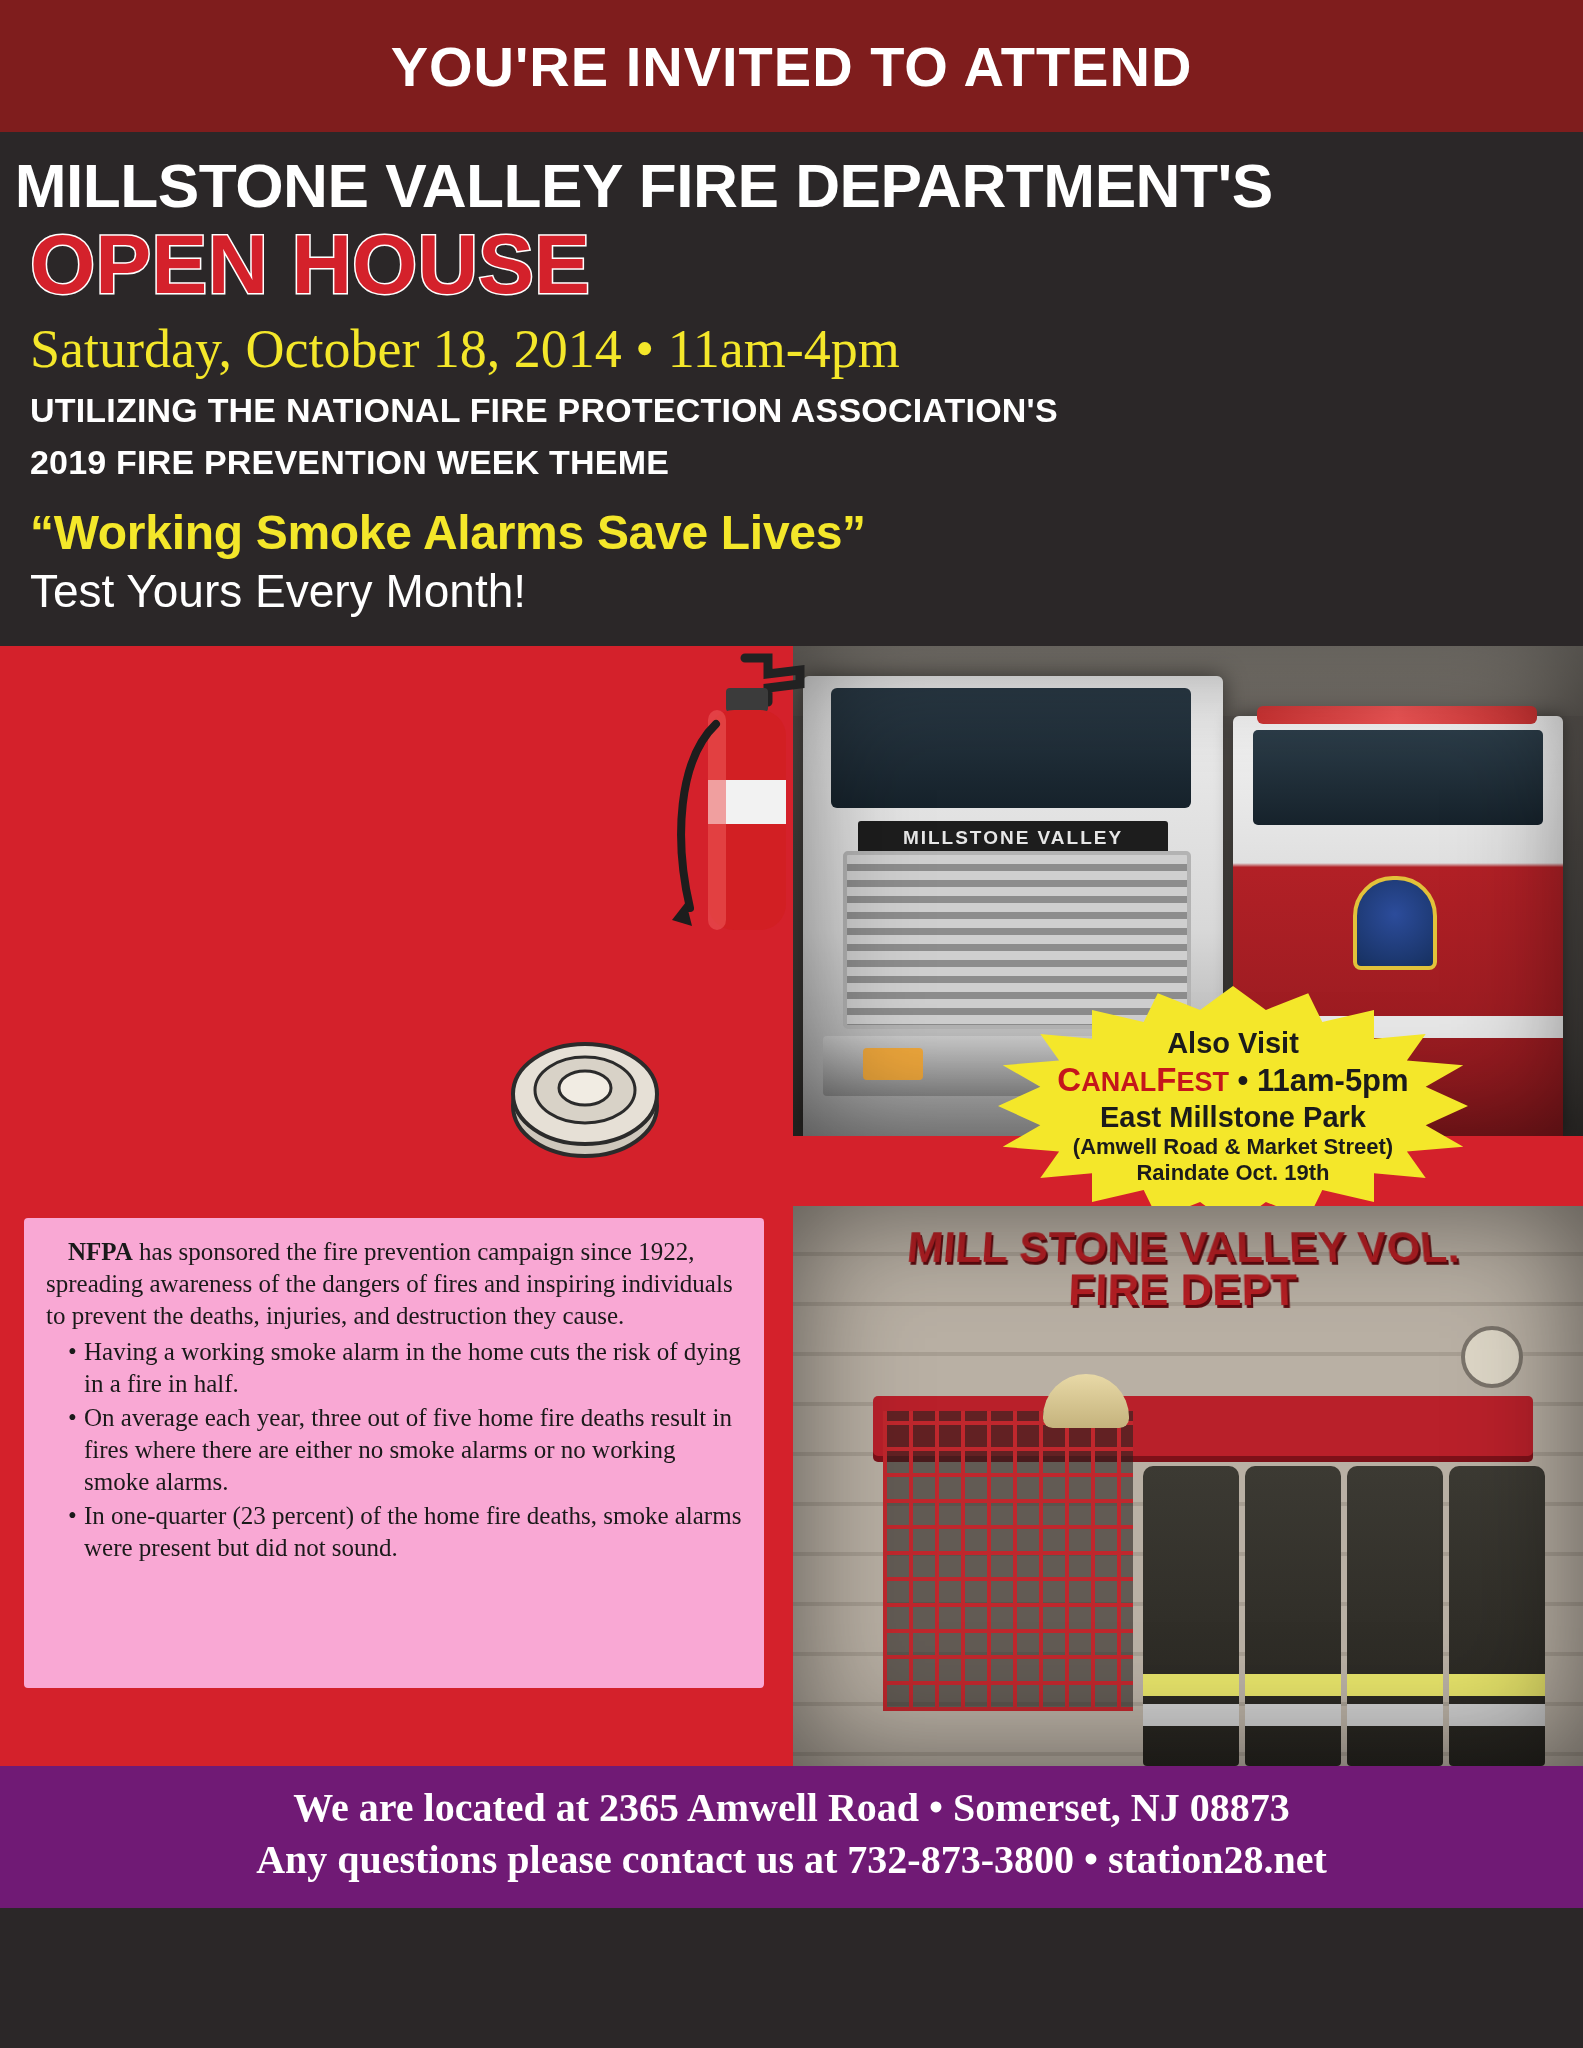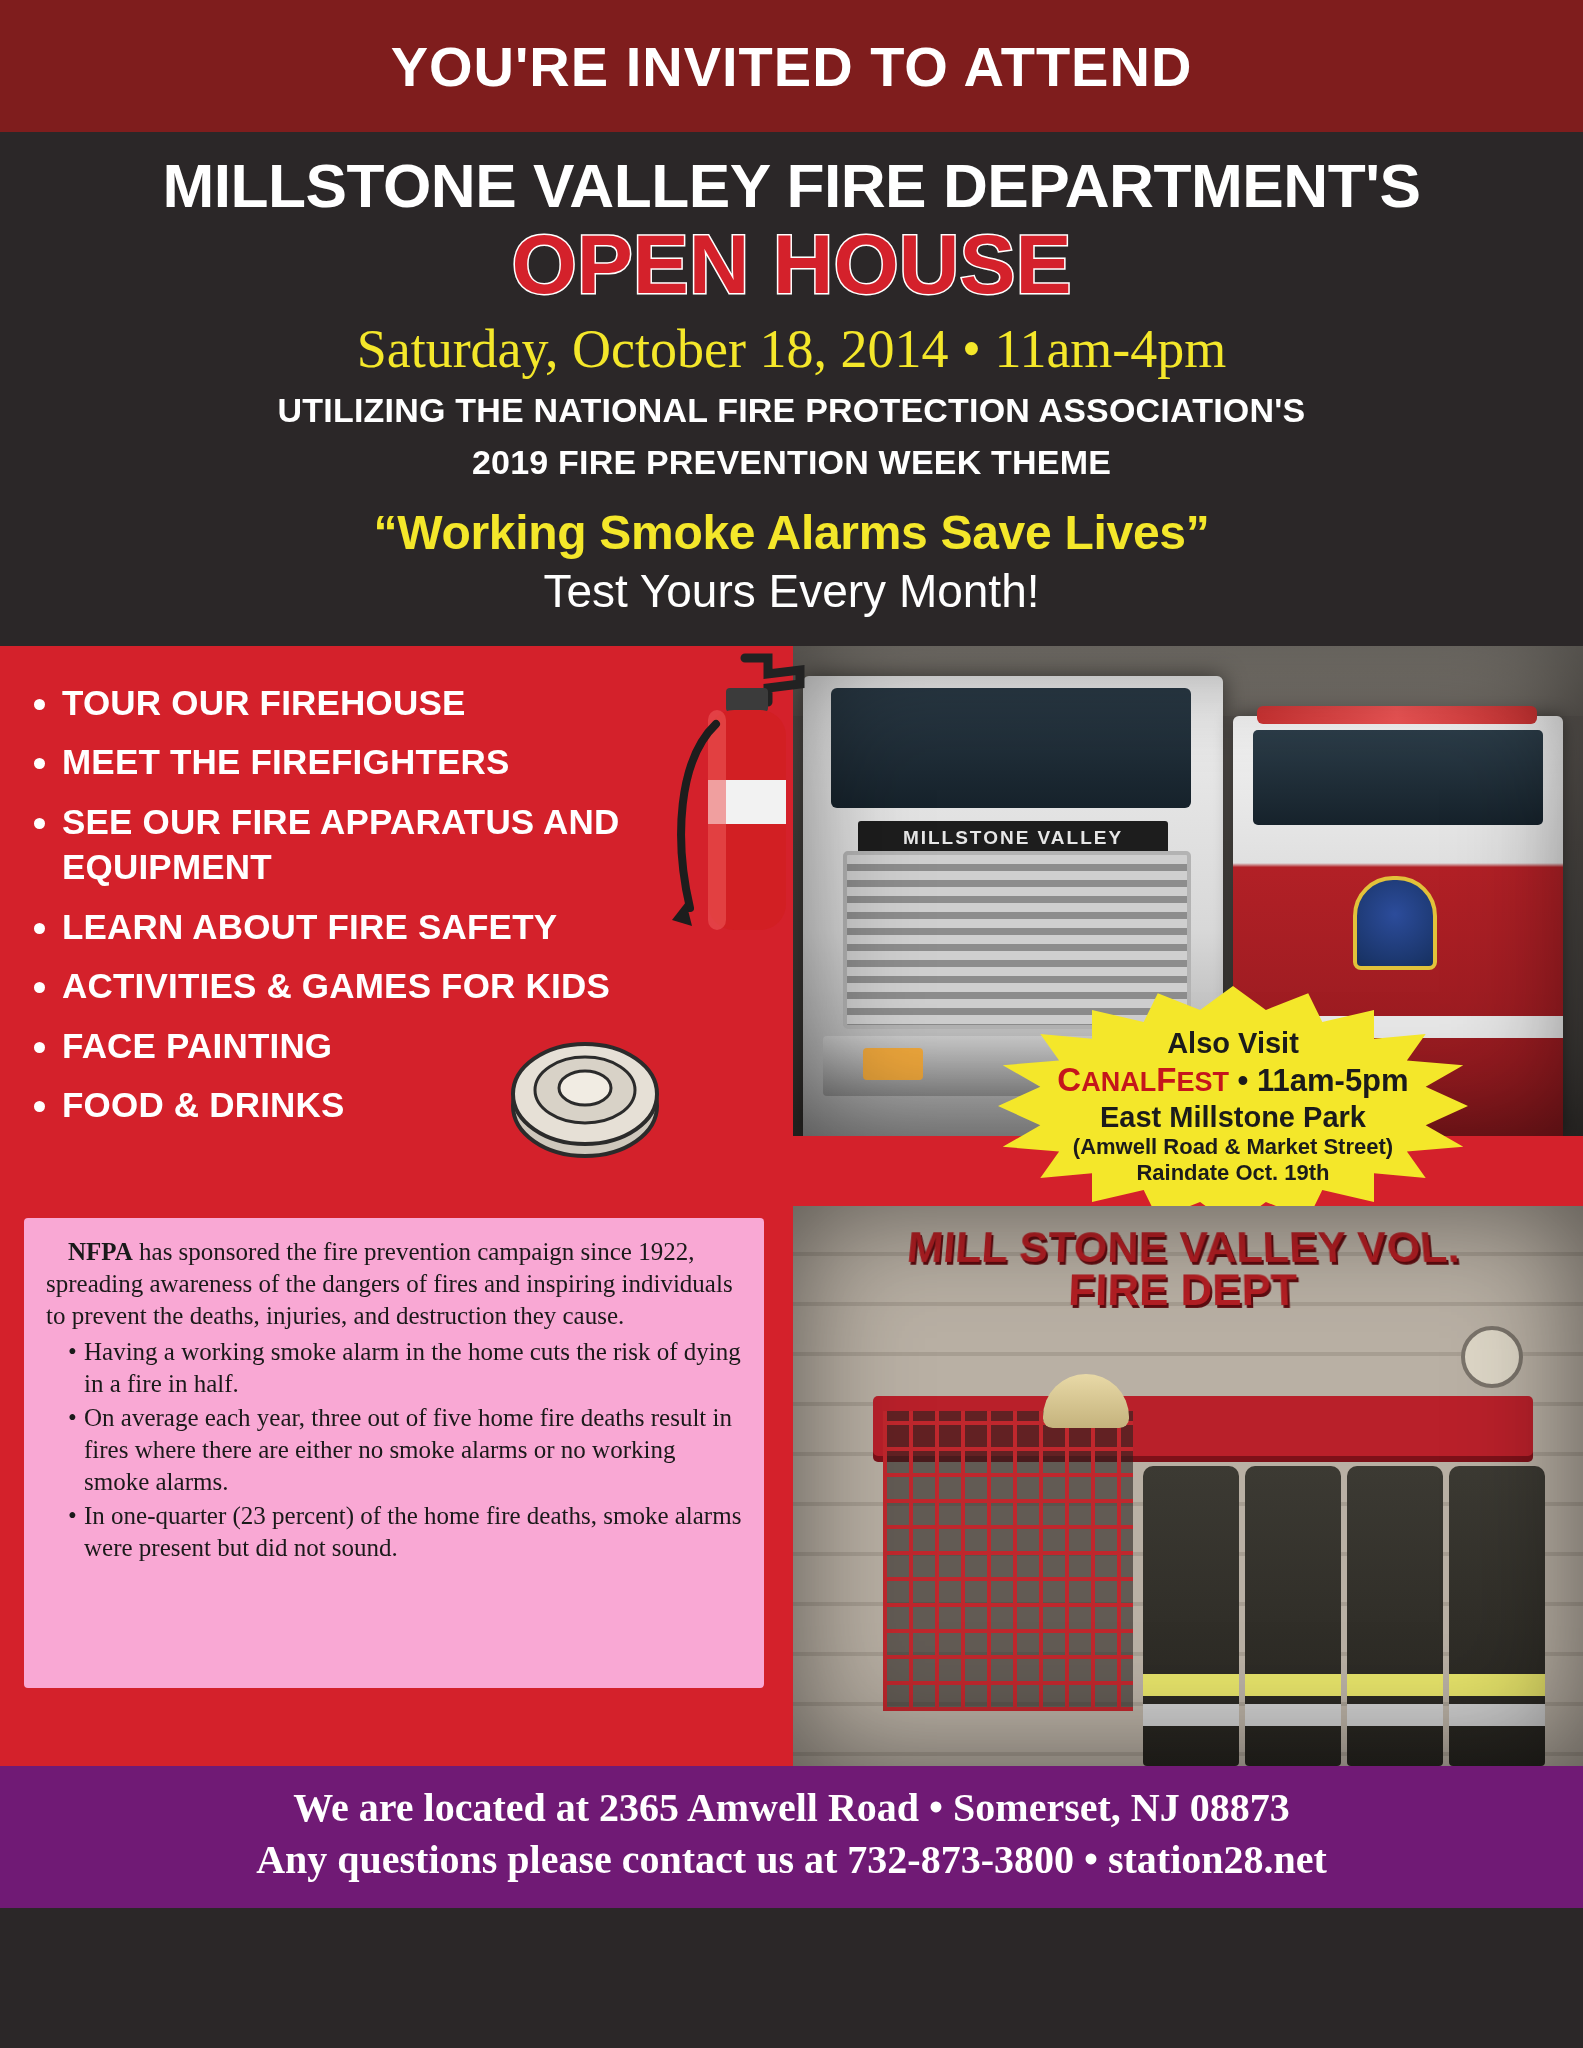--- a/index.html
+++ b/index.html
@@ -23,21 +23,21 @@
     font-weight:bold;
     font-size:56px;
     letter-spacing:1px;
     font-family:"Liberation Sans", sans-serif;
   }
 
   
   .hero{
     background:#2b2728;
     padding:22px 30px 18px 30px;
-    text-align:center;
+    text-align:left;
   }
   .hero h1{
     margin:0;
     color:#ffffff;
     font-size:61px;
     font-weight:bold;
     letter-spacing:-0.5px;
     line-height:1.05;
     transform:scaleX(1.02);
   }
@@ -229,31 +229,20 @@
     <div class="openhouse">OPEN HOUSE</div>
     <div class="datetime">Saturday, October 18, 2014 • 11am-4pm</div>
     <div class="utilizing">UTILIZING THE NATIONAL FIRE PROTECTION ASSOCIATION'S</div>
     <div class="utilizing">2019 FIRE PREVENTION WEEK THEME</div>
     <div class="theme">“Working Smoke Alarms Save Lives”</div>
     <div class="testyours">Test Yours Every Month!</div>
   </div>
 
   <div class="band">
 
-    <div class="bullets">
-      <ul>
-        <li>TOUR OUR FIREHOUSE</li>
-        <li>MEET THE FIREFIGHTERS</li>
-        <li>SEE OUR FIRE APPARATUS AND EQUIPMENT</li>
-        <li>LEARN ABOUT FIRE SAFETY</li>
-        <li>ACTIVITIES &amp; GAMES FOR KIDS</li>
-        <li>FACE PAINTING</li>
-        <li>FOOD &amp; DRINKS</li>
-      </ul>
-    </div>
 
     <svg class="extinguisher" viewBox="0 0 190 320">
       <path d="M95 18 L118 18 L118 34 L150 30 L150 44 L118 48 L118 62" stroke="#222" stroke-width="9" fill="none" stroke-linecap="round"></path>
       <rect x="76" y="48" width="42" height="24" fill="#3b3b3b" rx="4"></rect>
       <rect x="58" y="70" width="78" height="220" rx="26" fill="#d21f23"></rect>
       <rect x="58" y="140" width="78" height="44" fill="#f2f2f2"></rect>
       <rect x="58" y="70" width="18" height="220" rx="10" fill="#ef5b5b" opacity=".55"></rect>
       <path d="M66 84 C28 120 24 200 40 268" stroke="#1d1d1d" stroke-width="8" fill="none" stroke-linecap="round"></path>
       <path d="M36 262 l-14 18 l20 6 z" fill="#1d1d1d"></path>
     </svg>

